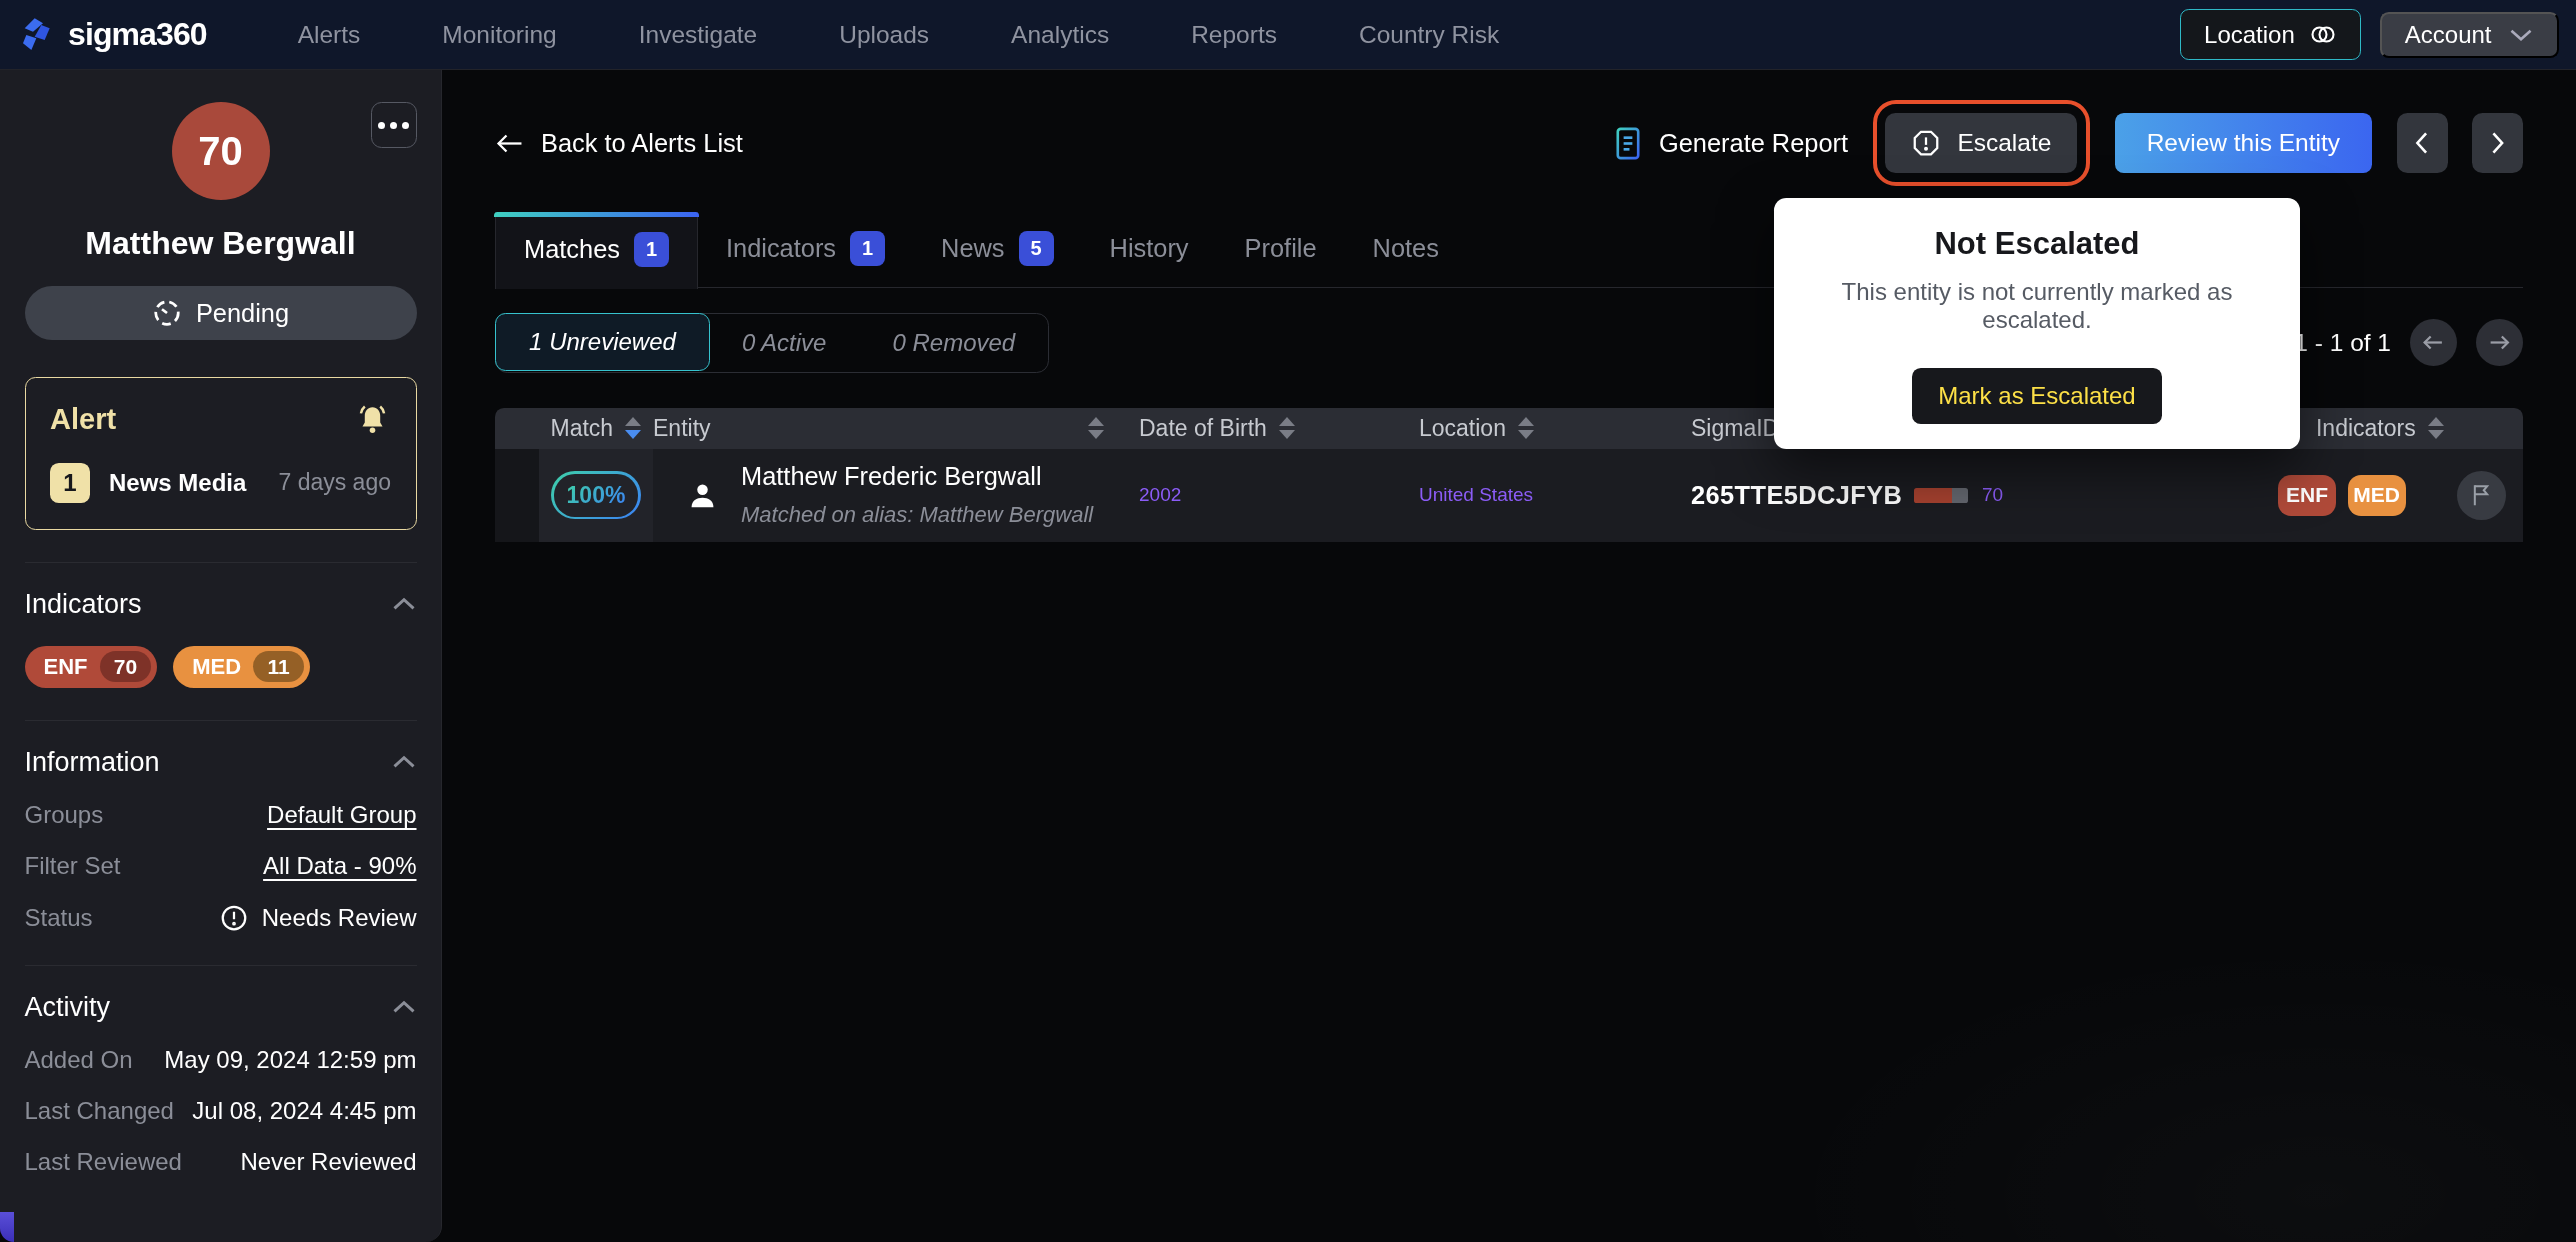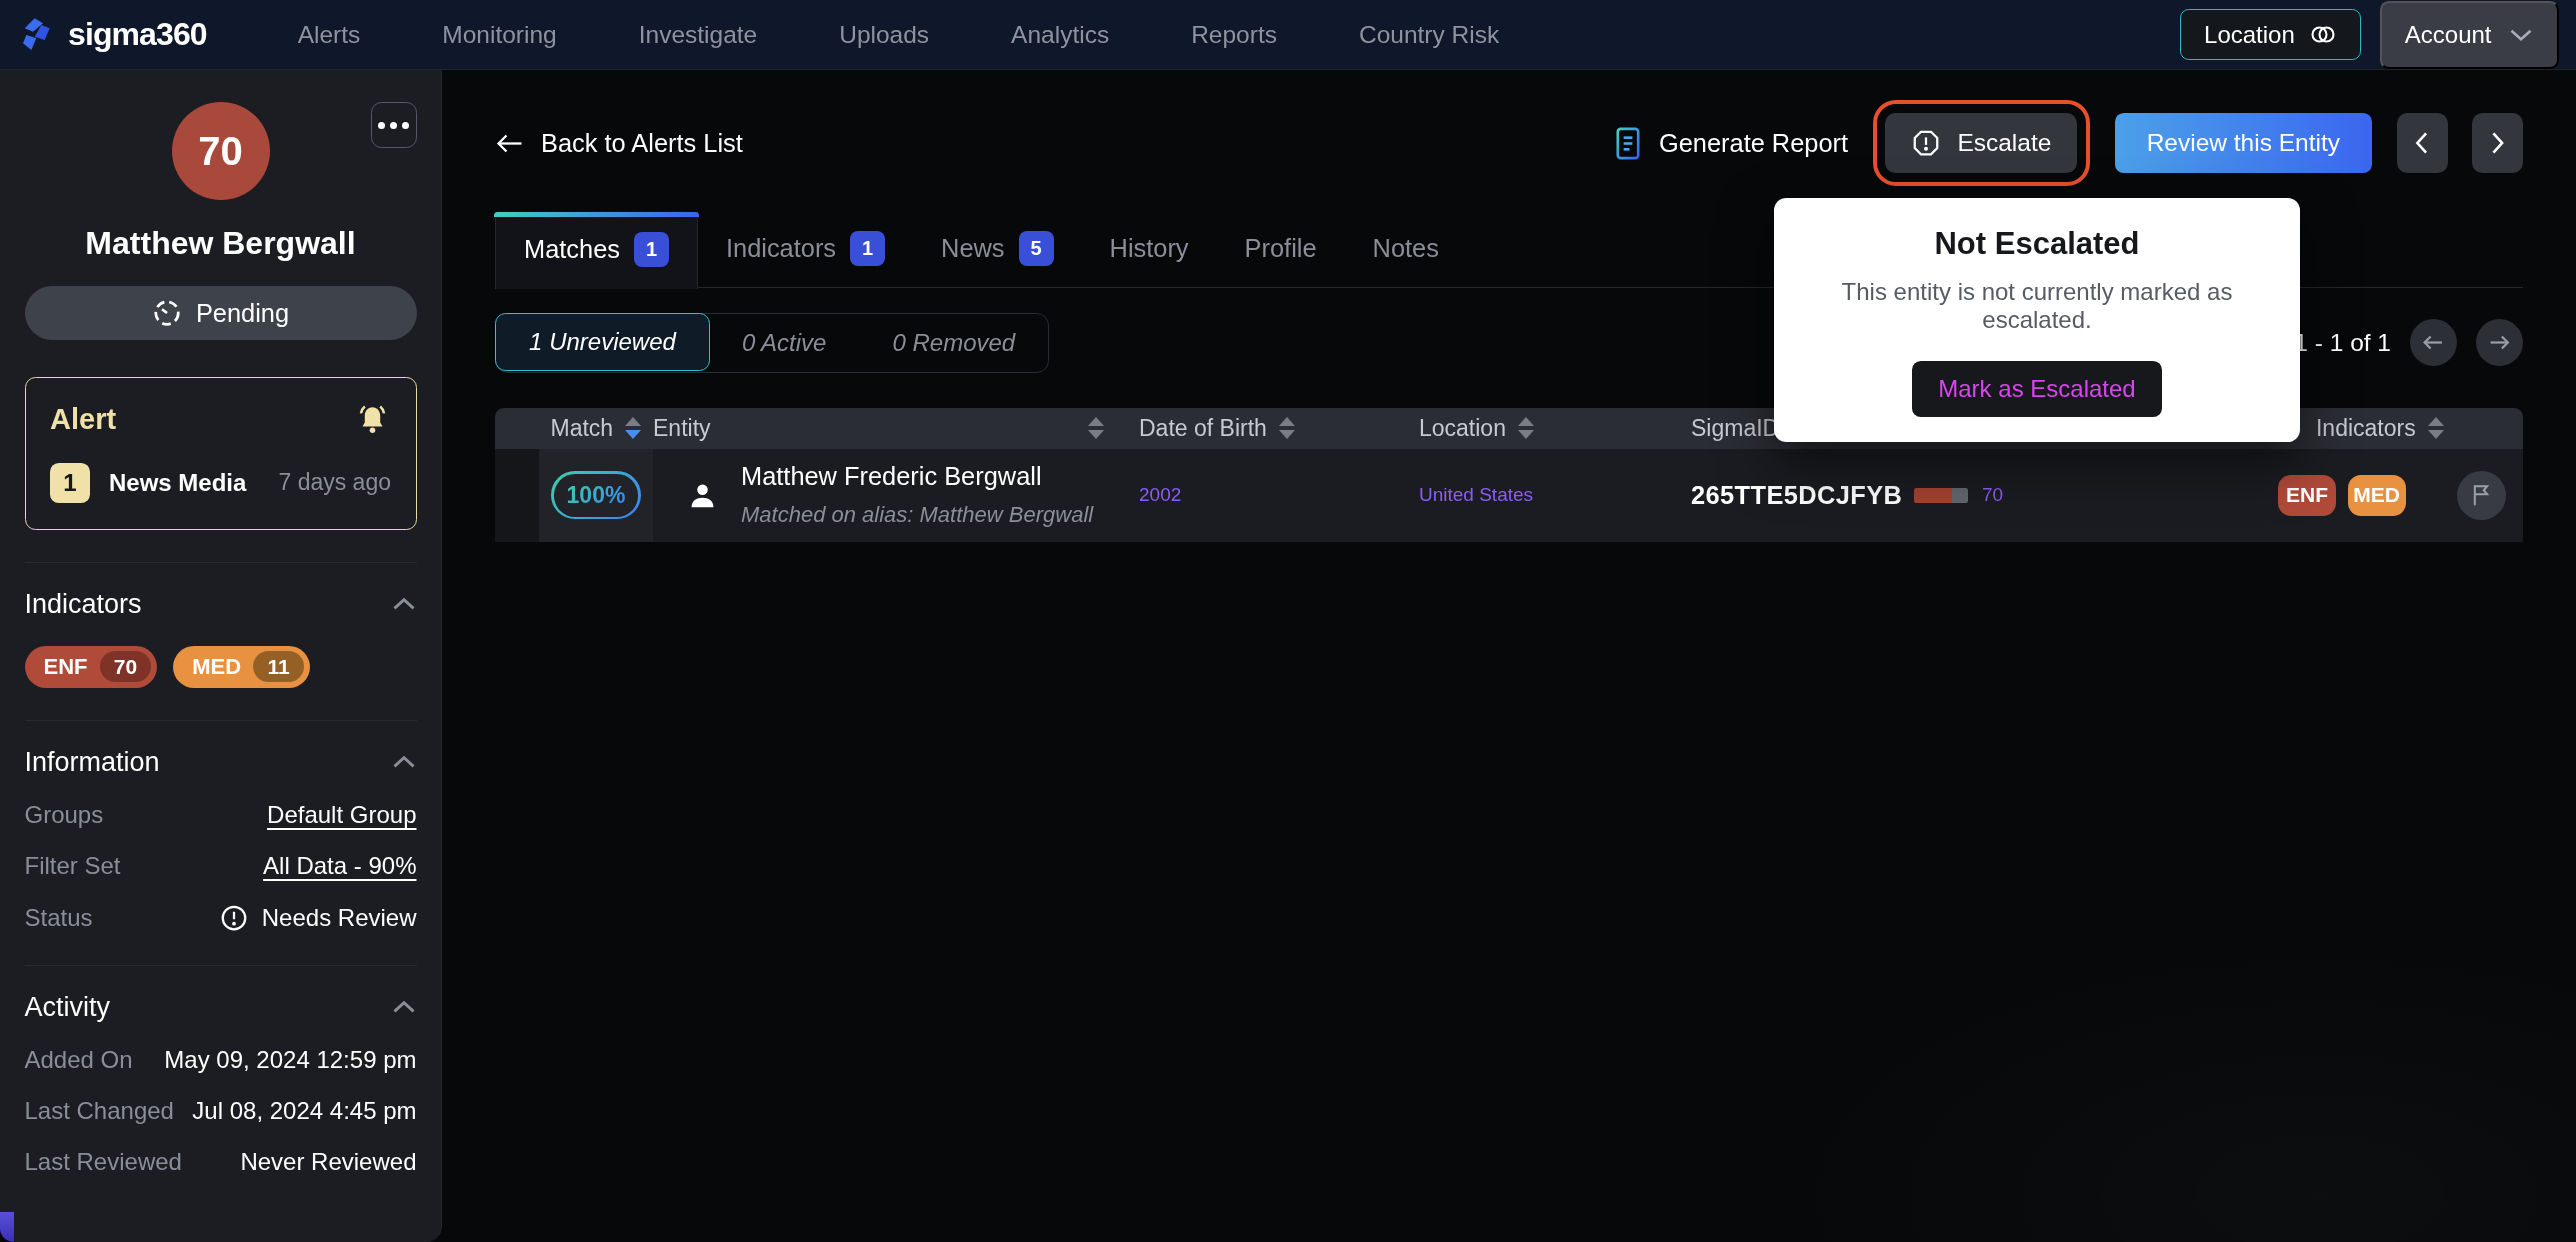--- a/index.html
+++ b/index.html
@@ -11,21 +11,21 @@
   
   .topnav { height:70px; background:#0f172a; border-bottom:0.9px solid #222329;
     display:flex; align-items:center; padding:0 17.5px; }
   .logo { display:flex; align-items:center; gap:10.5px; }
   .logo-text { font-size:32px; font-weight:bold; letter-spacing:-0.9px; }
   .nav-items { display:flex; gap:82px; margin-left:91px; }
   .nav-item { font-size:24.5px; color:#8f93a0; cursor:pointer; }
   .nav-right { margin-left:auto; display:flex; align-items:center; gap:19px; }
   .btn-translate { display:flex; align-items:center; gap:14px; height:51px; padding:0 23px;
     border:1.8px solid #2fb9c6; border-radius:8.8px; background:#14171b; font-size:24px; color:#fff; cursor:pointer; }
-  .btn-account { display:flex; align-items:center; gap:16px; height:68px; padding:0 23px;
+  .btn-account { display:flex; align-items:center; gap:16px; height:46px; padding:0 23px;
     border-radius:8.8px; background:#3a3d45; font-size:24px; color:#fff; cursor:pointer; }
 
   
   .shell { display:flex; height:1172px; }
 
   
   .sidebar { width:442px; background:#1c1d23; position:relative; flex-shrink:0;
     border-right:0.9px solid #26272d; border-radius:0 0 16px 16px; padding:0 24.5px; }
   .sb-accent { position:absolute; left:0; bottom:0; width:14px; height:30px;
     background:linear-gradient(180deg,#5a4fd8,#3b2fb8); border-radius:0 0 0 16px; }
@@ -155,21 +155,21 @@
   .mini-badge.med { background:#e89140; }
   .flag-btn { width:49px; height:49px; border-radius:50%; background:#383b42; border:none;
     display:flex; align-items:center; justify-content:center; margin-left:51px; margin-right:17.5px; cursor:pointer; }
 
   
   .popover { position:absolute; left:1332px; top:128px; width:526px; background:#fff;
     border-radius:12.3px; padding:28px 30px 24.5px; text-align:center; z-index:50;
     box-shadow:0 21px 53px rgba(0,0,0,0.55); color:#17181c; }
   .popover-title { font-size:31px; font-weight:bold; }
   .popover-body { margin-top:16px; font-size:24px; color:#565b64; }
-  .popover-btn { margin-top:27px; background:#17181c; color:#d946ef; border:none; border-radius:8.8px;
+  .popover-btn { margin-top:34px; background:#17181c; color:#fde047; border:none; border-radius:8.8px;
     padding:14px 26px; font-size:24px; cursor:pointer; font-family:inherit; }
 
   svg { display:block; }
 </style>
 </head>
 <body>
 
 <div class="topnav">
   <div class="logo">
     <span>

